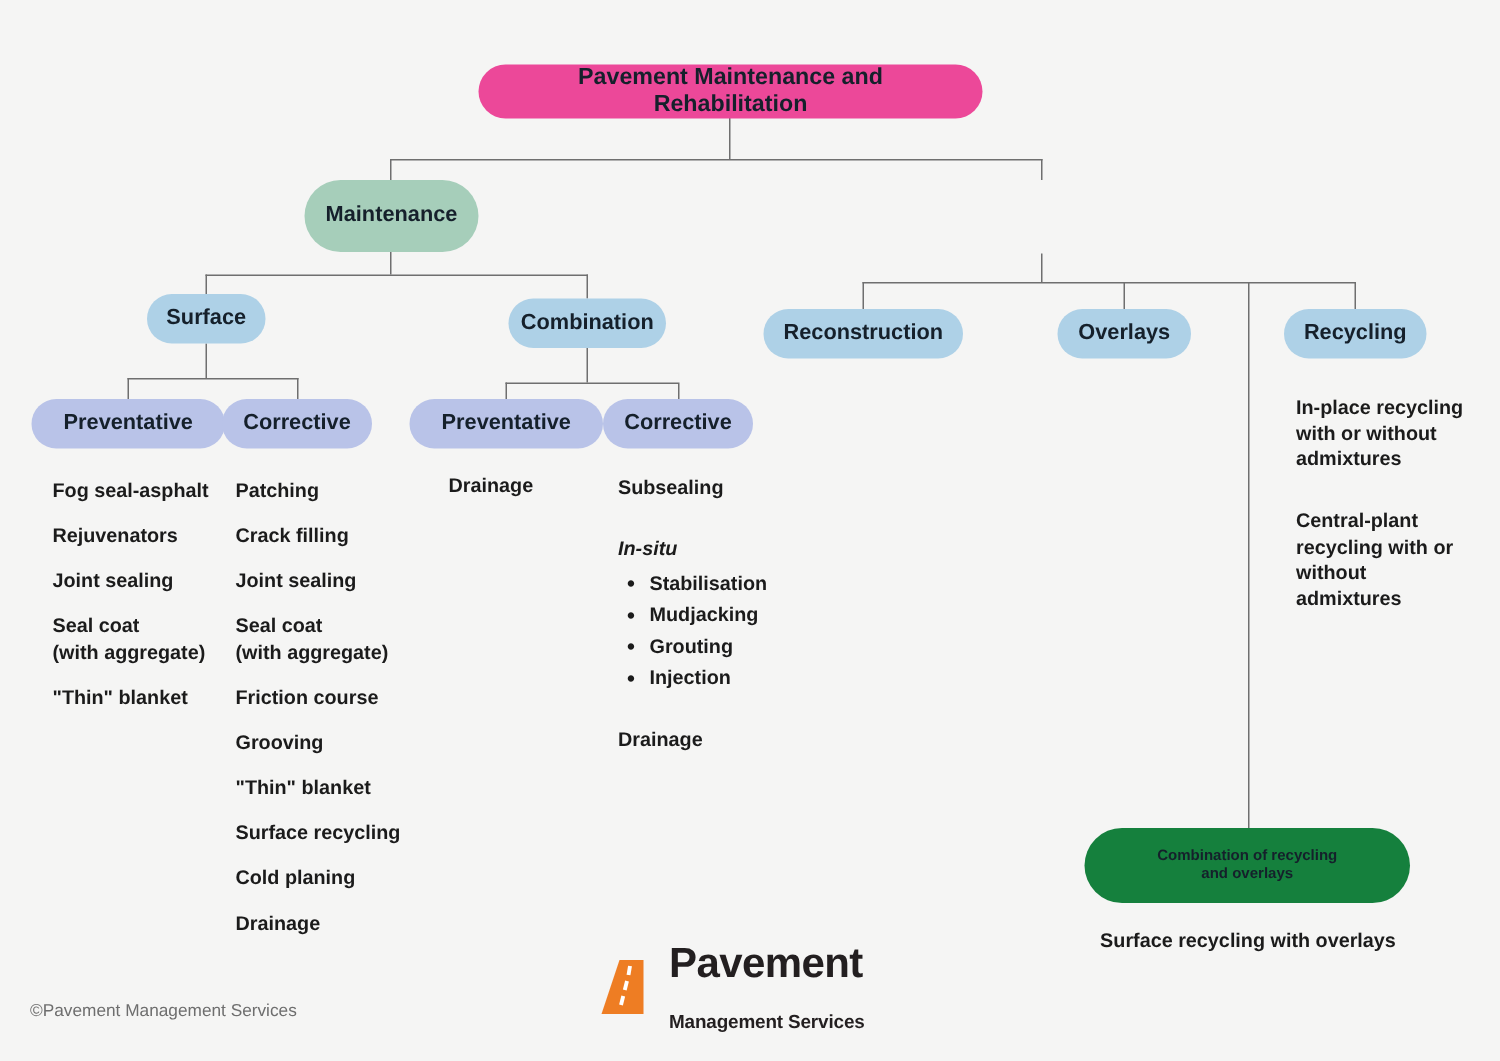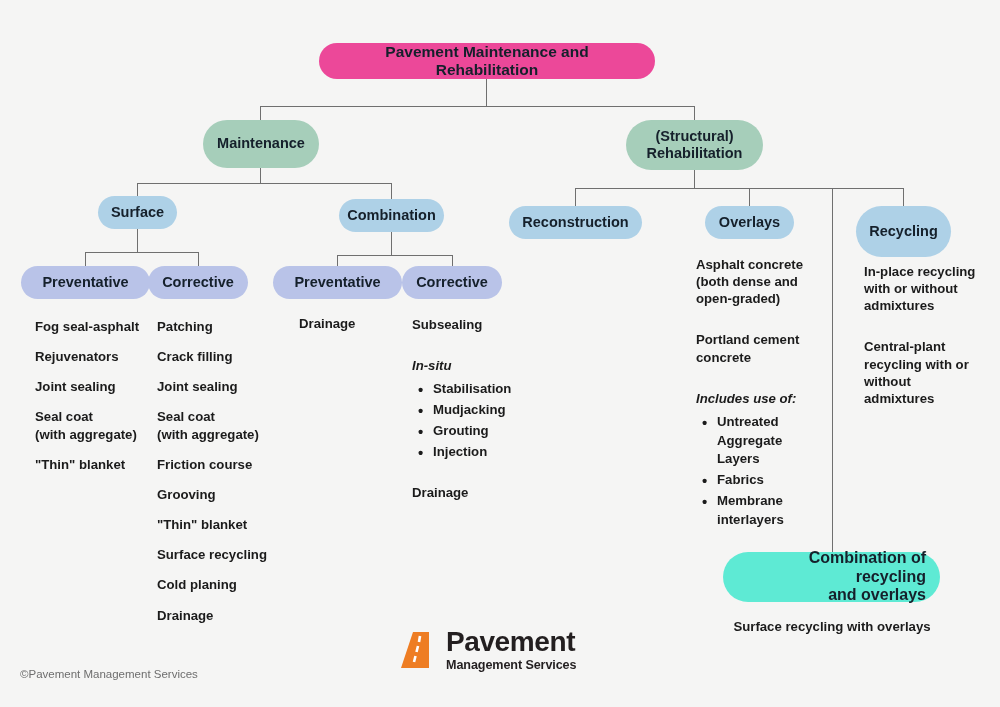--- a/index.html
+++ b/index.html
@@ -25,38 +25,38 @@
     color: #15202b;
     font-weight: 700;
     line-height: 1.18;
     padding: 0 14px;
     white-space: pre-line;
   }
   .lvl0 { background: #ec4899; font-size: 15.5px; }
   .lvl1 { background: #a6ceba; font-size: 14.5px; }
   .lvl2 { background: #aed1e7; font-size: 14.5px; }
   .lvl3 { background: #b9c3e8; font-size: 14.5px; }
-  .combo { background: #5eead4; font-size: 16px; text-align: right; }
+  .combo { background: #15803d; font-size: 10px; }
 
   
   .col { position: absolute; font-size: 13.2px; color: #1b1b1b; font-weight: 700; line-height: 1.3; }
   .col .it { margin-bottom: 13px; white-space: pre-line; }
   .col .it.tight { margin-bottom: 6px; font-style: italic; }
   .col .it.gap { margin-bottom: 24px; }
   .col ul { list-style: none; margin: 2px 0 0 0; padding: 0; }
   .col ul li { position: relative; padding-left: 21px; margin-bottom: 2px; line-height: 1.42; }
   .col ul li::before {
     content: "\2022"; position: absolute; left: 6px; top: -1px; font-size: 15px;
   }
   .caption { position: absolute; font-size: 13.2px; font-weight: 700; color: #1b1b1b; text-align: center; }
 
   
   #logo { position: absolute; display: flex; align-items: center; gap: 9px; }
   .logo-mark { width: 38px; height: 40px; flex: none; }
-  .logo-txt { display: flex; flex-direction: column; line-height: 1; }
+  .logo-txt { display: flex; flex-direction: column; line-height: 1; gap: 16px; }
   .logo-txt .l1 { font-size: 28px; font-weight: 700; color: #231f20; letter-spacing: -0.4px; }
   .logo-txt .l2 { font-size: 12.6px; font-weight: 700; color: #231f20; margin-top: 3px; letter-spacing: -0.1px; }
   #copyright { position: absolute; left: 20px; top: 668px; font-size: 11.5px; color: #6e6e6e; font-weight: 400; }
 </style>
 </head>
 <body>
 
 <div id="canvas">
 
   <div class="ln v" style="left:486px; top:78px;  height:28px;"></div>
@@ -83,40 +83,38 @@
   <div class="ln h" style="left:575px; top:188px; width:329px;"></div>
   <div class="ln v" style="left:575px; top:188px; height:18px;"></div>
   <div class="ln v" style="left:749px; top:188px; height:18px;"></div>
   <div class="ln v" style="left:903px; top:188px; height:18px;"></div>
   <div class="ln v" style="left:832px; top:188px; height:364px;"></div>
 
   <div class="node lvl0" style="left:319px; top:43px; width:336px; height:36px;">Pavement Maintenance and Rehabilitation</div>
 
   <div class="node lvl1" style="left:203px; top:120px; width:116px; height:48px;">Maintenance</div>
 
-  <div class="node lvl1" style="left:626px; top:120px; width:137px; height:50px;">(Structural)
-Rehabilitation</div>
 
   <div class="node lvl2" style="left:98px; top:196px; width:79px; height:33px;">Surface</div>
 
   <div class="node lvl2" style="left:339px; top:199px; width:105px; height:33px;">Combination</div>
 
   <div class="node lvl3" style="left:21px; top:266px; width:129px; height:33px;">Preventative</div>
 
   <div class="node lvl3" style="left:148px; top:266px; width:100px; height:33px;">Corrective</div>
 
   <div class="node lvl3" style="left:273px; top:266px; width:129px; height:33px;">Preventative</div>
 
   <div class="node lvl3" style="left:402px; top:266px; width:100px; height:33px;">Corrective</div>
 
   <div class="node lvl2" style="left:509px; top:206px; width:133px; height:33px;">Reconstruction</div>
 
   <div class="node lvl2" style="left:705px; top:206px; width:89px; height:33px;">Overlays</div>
 
-  <div class="node lvl2" style="left:856px; top:206px; width:95px; height:51px;">Recycling</div>
+  <div class="node lvl2" style="left:856px; top:206px; width:95px; height:33px;">Recycling</div>
 
   <div class="node combo" style="left:723px; top:552px; width:217px; height:50px;">Combination of recycling
 and overlays</div>
 
   <div class="caption" style="left:713px; top:619px; width:238px;">Surface recycling with overlays</div>
 
   <div class="col" style="left:35px; top:318px; width:120px;">
     <div class="it">Fog seal-asphalt</div>
     <div class="it">Rejuvenators</div>
     <div class="it">Joint sealing</div>
@@ -148,36 +146,20 @@
     <div class="it tight">In-situ</div>
     <ul>
       <li>Stabilisation</li>
       <li>Mudjacking</li>
       <li>Grouting</li>
       <li>Injection</li>
     </ul>
     <div class="it" style="margin-top:23px;">Drainage</div>
   </div>
 
-  <div class="col" style="left:696px; top:256px; width:125px;">
-    <div class="it gap">Asphalt concrete
-(both dense and
-open-graded)</div>
-    <div class="it gap">Portland cement
-concrete</div>
-    <div class="it tight">Includes use of:</div>
-    <ul>
-      <li style="white-space:pre-line;">Untreated
-Aggregate
-Layers</li>
-      <li>Fabrics</li>
-      <li style="white-space:pre-line;">Membrane
-interlayers</li>
-    </ul>
-  </div>
 
   <div class="col" style="left:864px; top:263px; width:128px;">
     <div class="it gap">In-place recycling
 with or without
 admixtures</div>
     <div class="it">Central-plant
 recycling with or
 without
 admixtures</div>
   </div>

